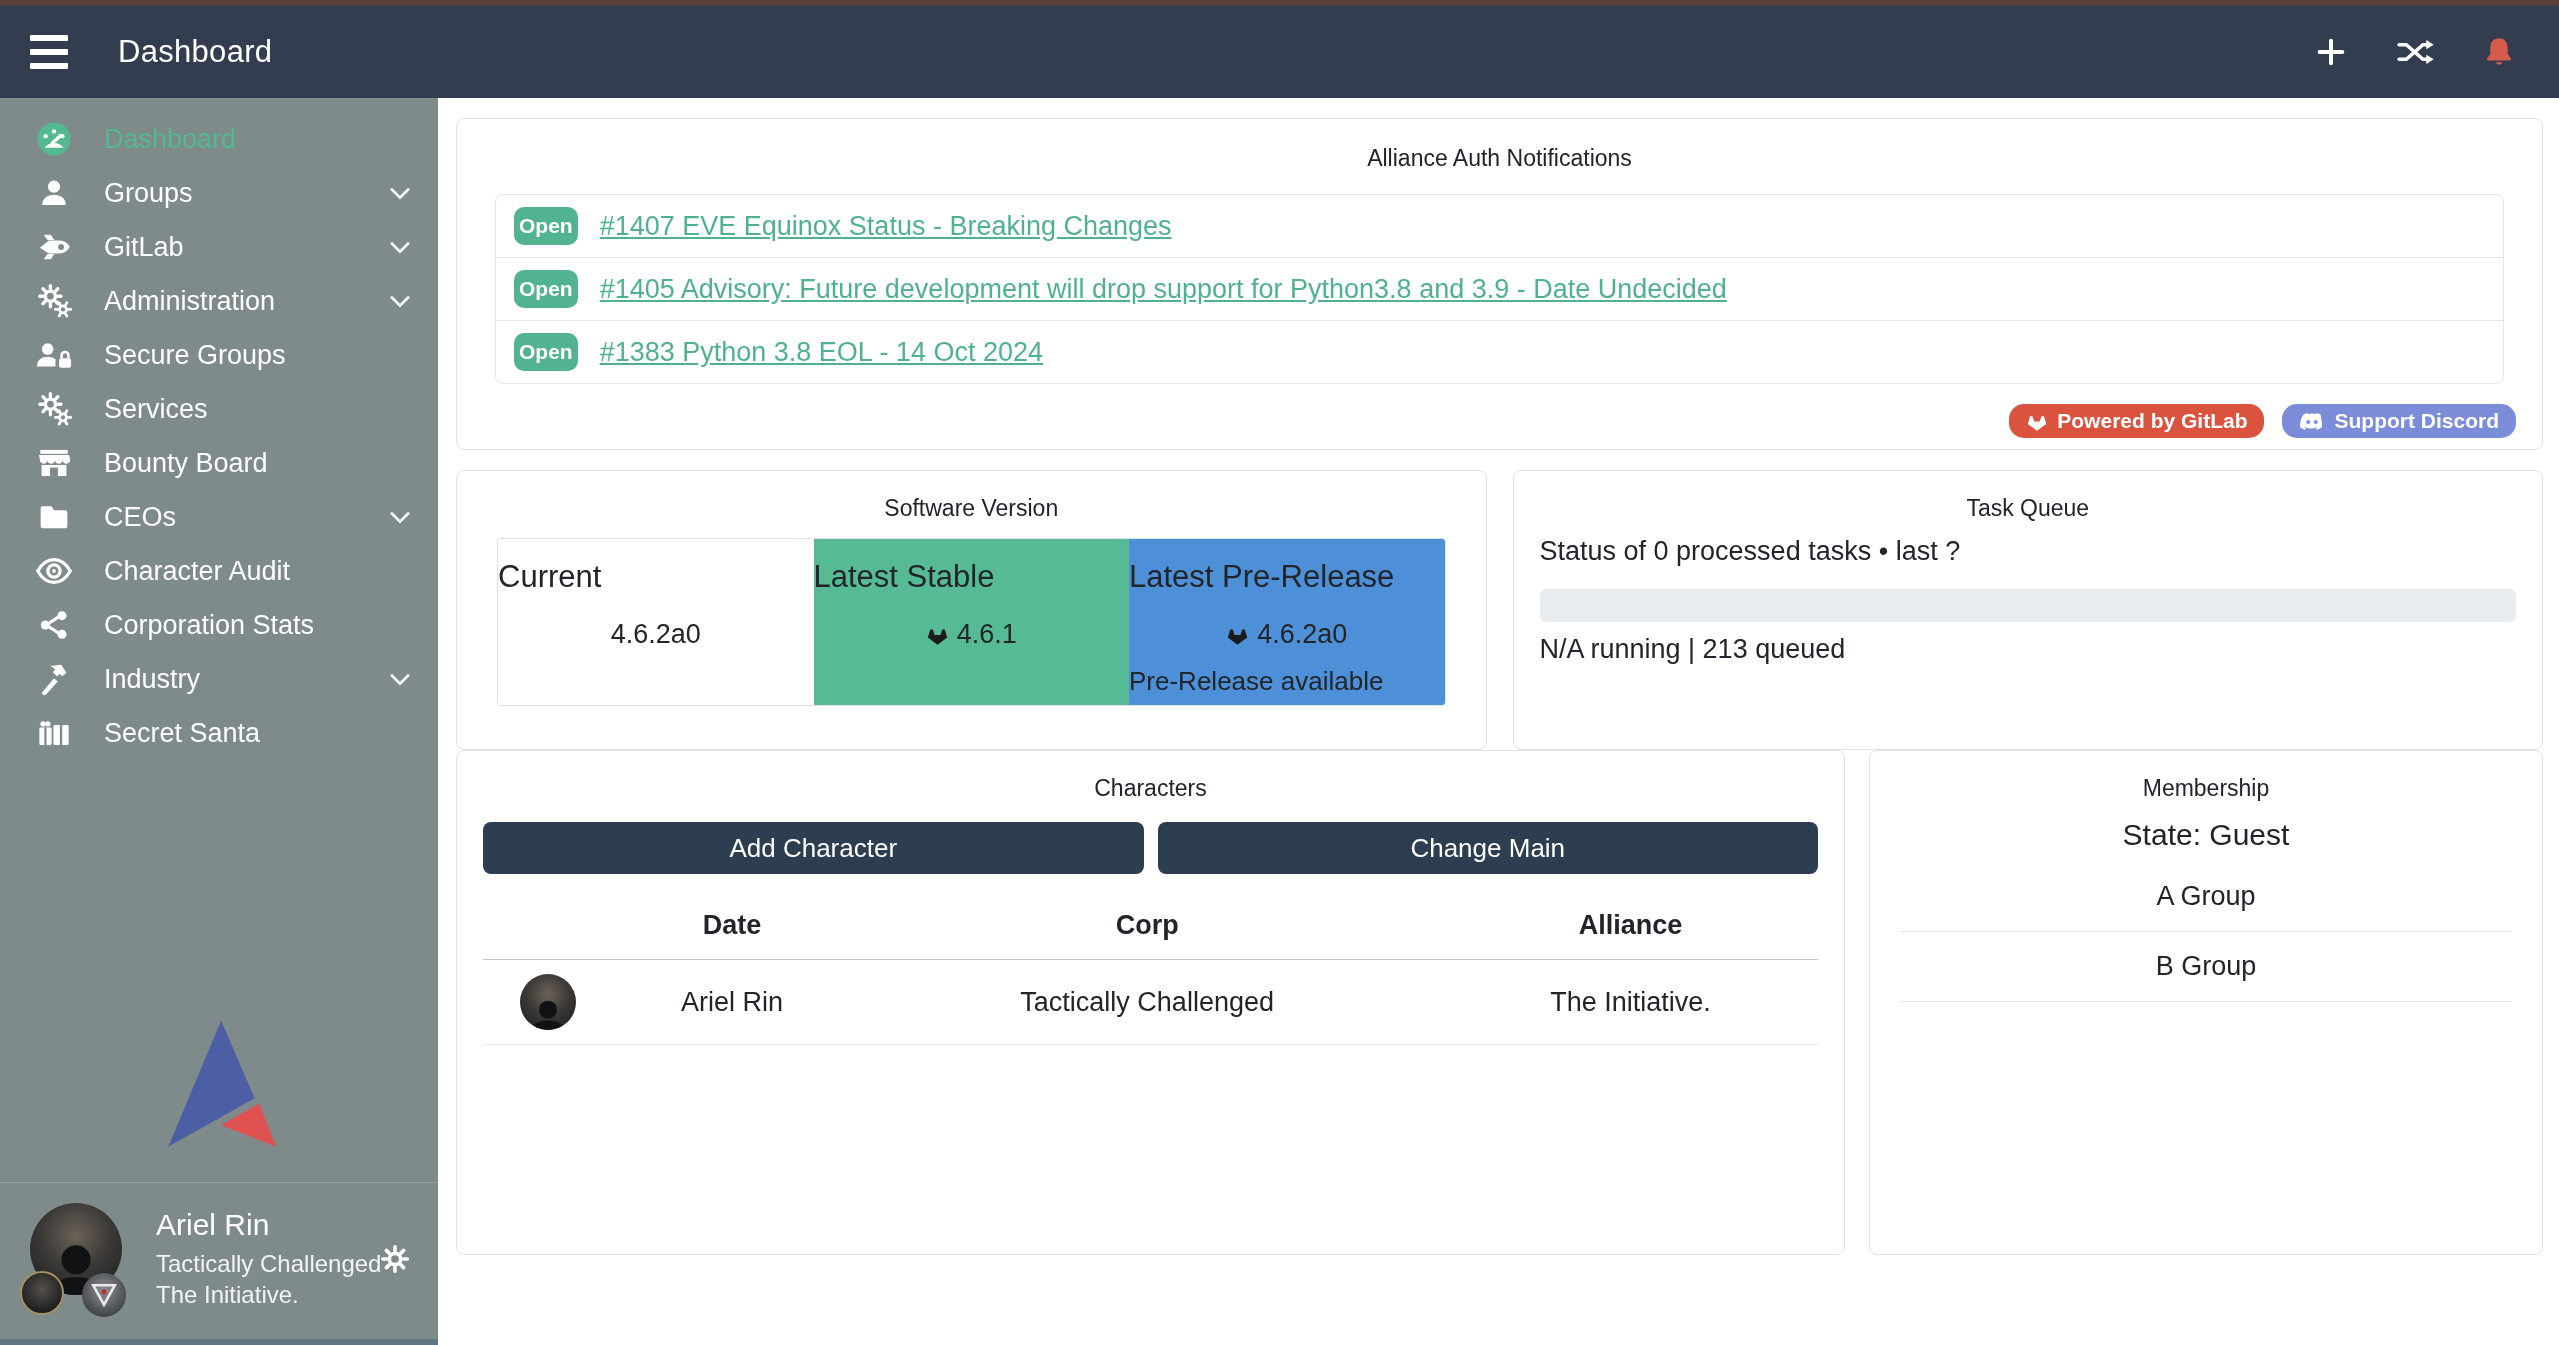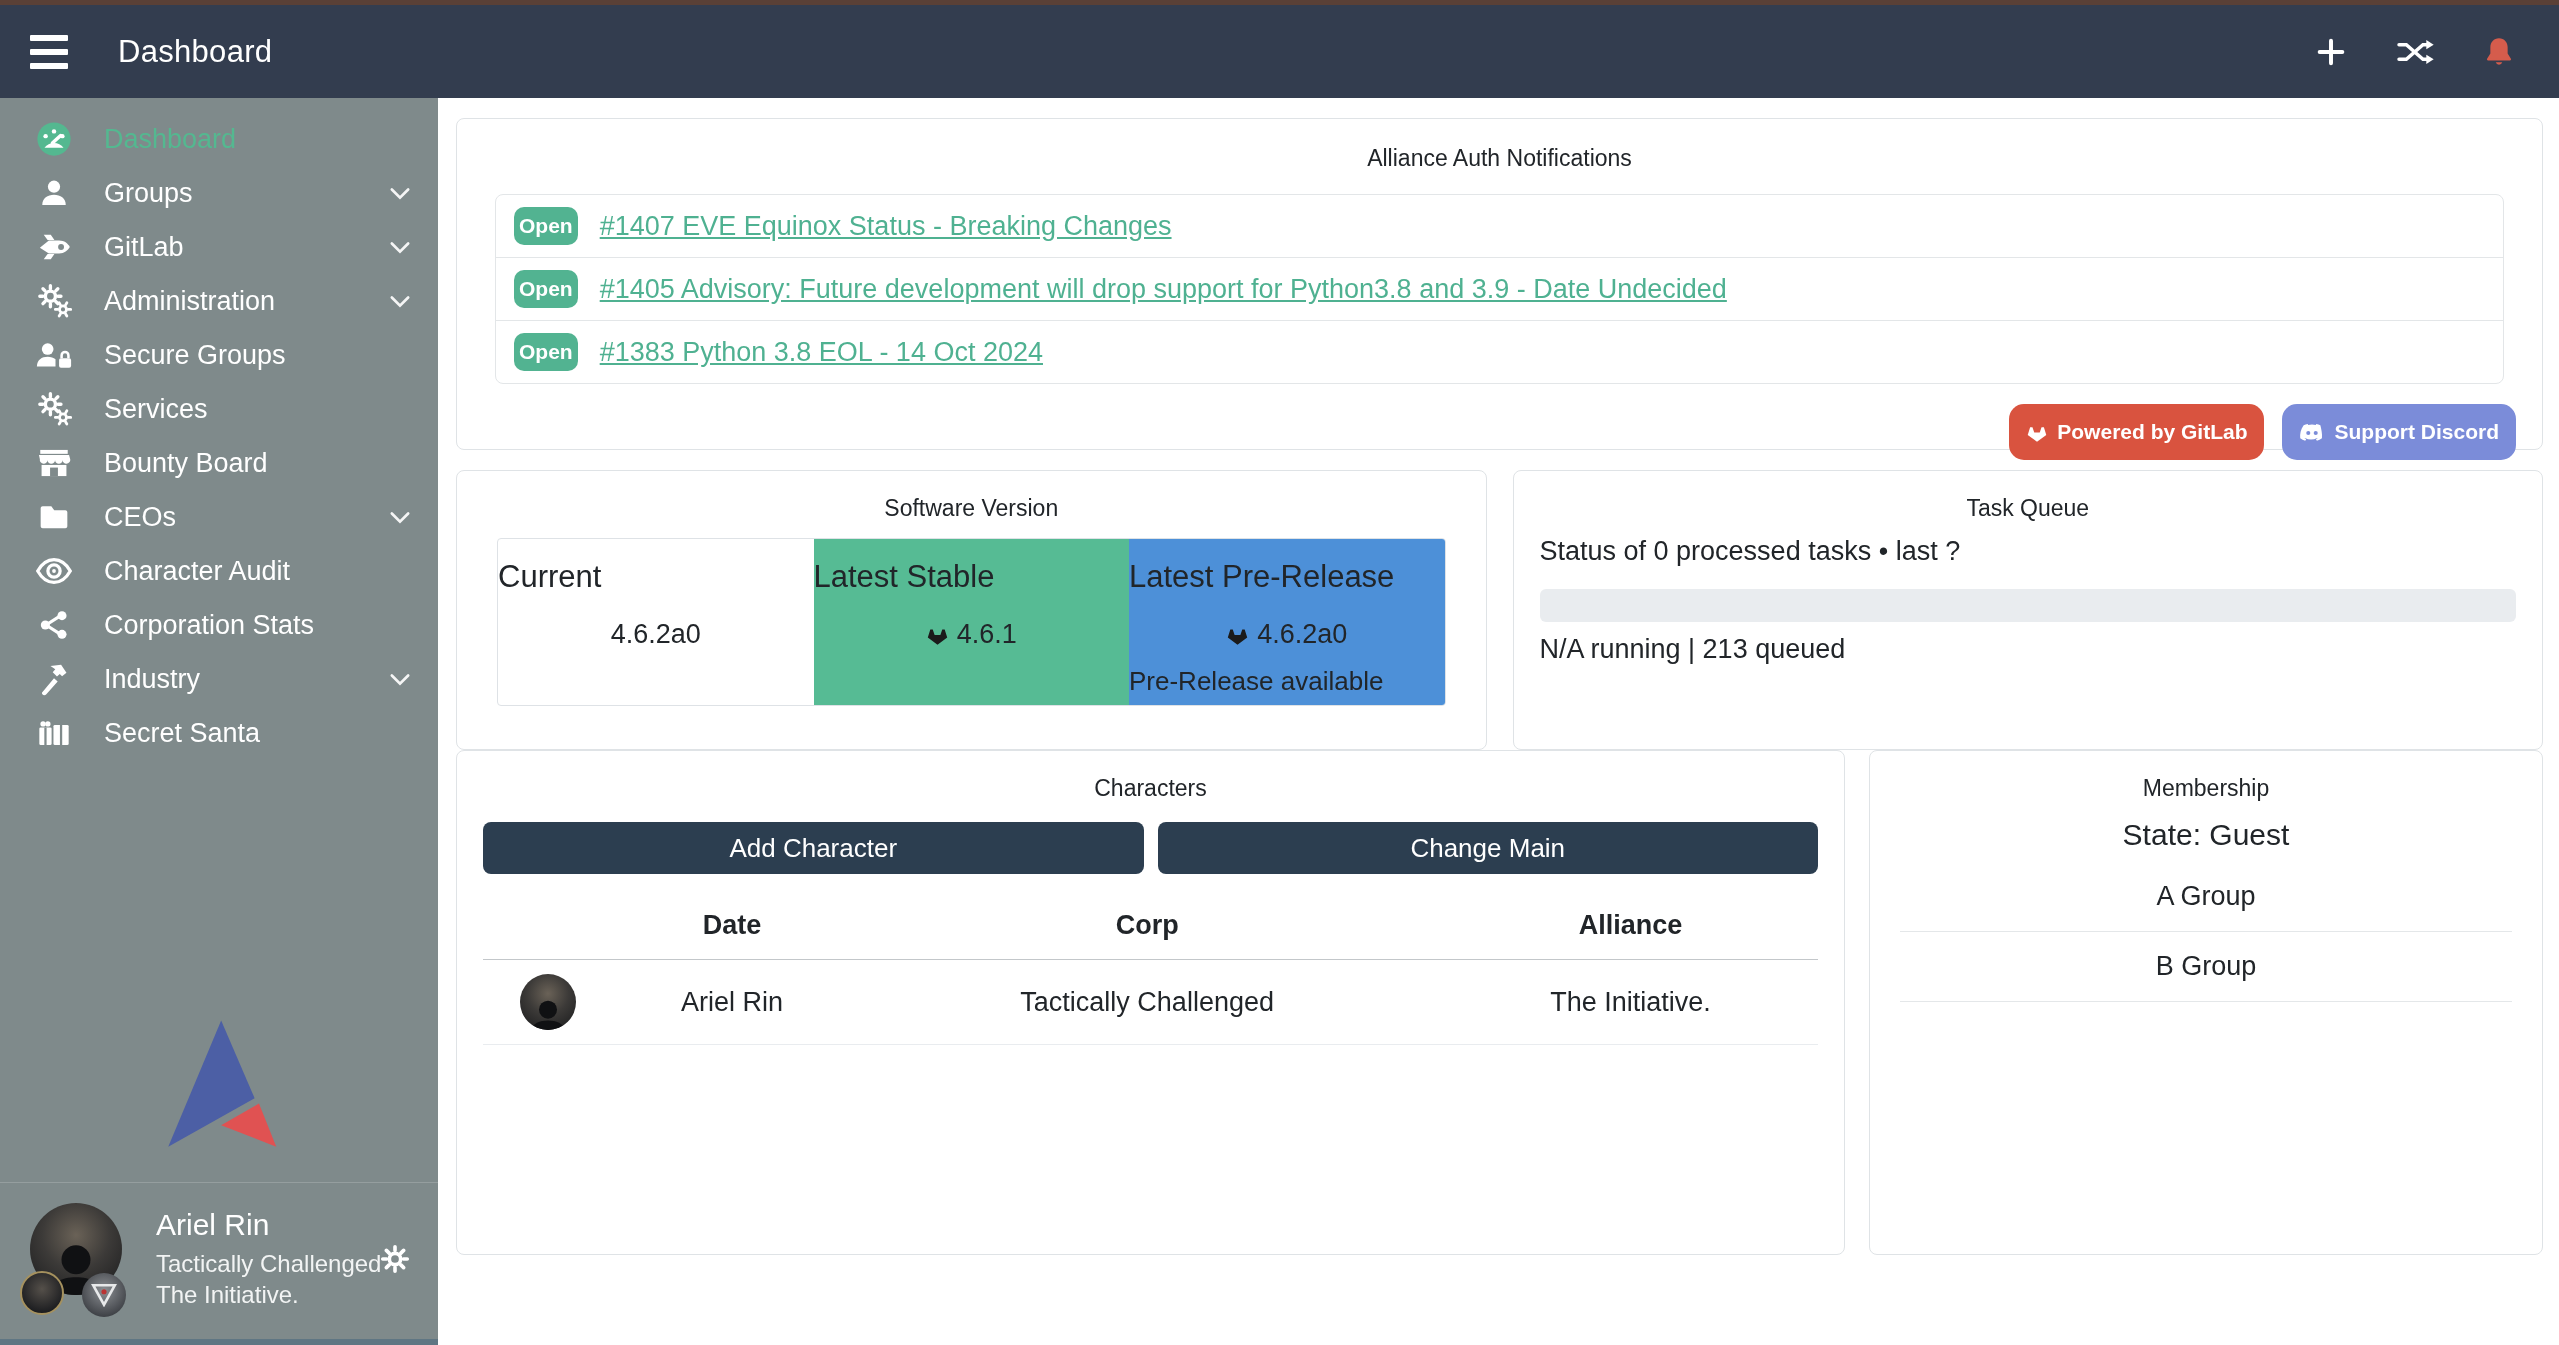--- a/index.html
+++ b/index.html
@@ -40,21 +40,21 @@
   .card-title { text-align:center; font-size:23px; font-weight:500; color:#212529; }
 
   .card-notif { height:332px; margin-bottom:20px; padding:26px 26px 0 26px; display:flex; flex-direction:column; }
   .card-notif .card-title { margin-bottom:22px; }
   .notif-list { list-style:none; border:1px solid #e3e6e8; border-radius:8px; margin:0 12px; }
   .notif-item { display:flex; align-items:center; gap:22px; padding:12px 18px; border-bottom:1px solid #e3e6e8; min-height:55px; }
   .notif-item:last-child { border-bottom:none; }
   .badge-open { background:#52b391; color:#fff; font-size:21px; font-weight:700; padding:7px 5px; border-radius:10px; flex-shrink:0; }
   .notif-link { color:#4fb191; font-size:27px; text-decoration:underline; cursor:pointer; }
   .notif-footer { display:flex; justify-content:flex-end; gap:18px; margin:20px 0 22px 0; }
-  .pill { display:flex; align-items:center; gap:9px; color:#fff; font-size:21px; font-weight:700; padding:16px 17px; border-radius:15px; cursor:pointer; }
+  .pill { display:flex; align-items:center; gap:9px; color:#fff; font-size:21px; font-weight:700; padding:5px 17px; border-radius:15px; cursor:pointer; }
   .pill-gitlab { background:#d9533f; }
   .pill-discord { background:#7b8cd9; }
 
   .row2 { display:flex; gap:26px; }
   .row2 .card { flex:1; height:280px; padding:24px 26px 0 26px; }
   .version-box { display:flex; margin:16px 14px 0 14px; border:1px solid #dee2e6; border-radius:4px; overflow:hidden; height:168px; }
   .vcol { flex:1; padding-top:20px; color:#212529; }
   .vcol h3 { font-size:31px; font-weight:500; margin-bottom:24px; }
   .vval { font-size:27px; display:flex; align-items:center; justify-content:center; gap:8px; }
   .vnote { margin-top:16px; font-size:26px; }

